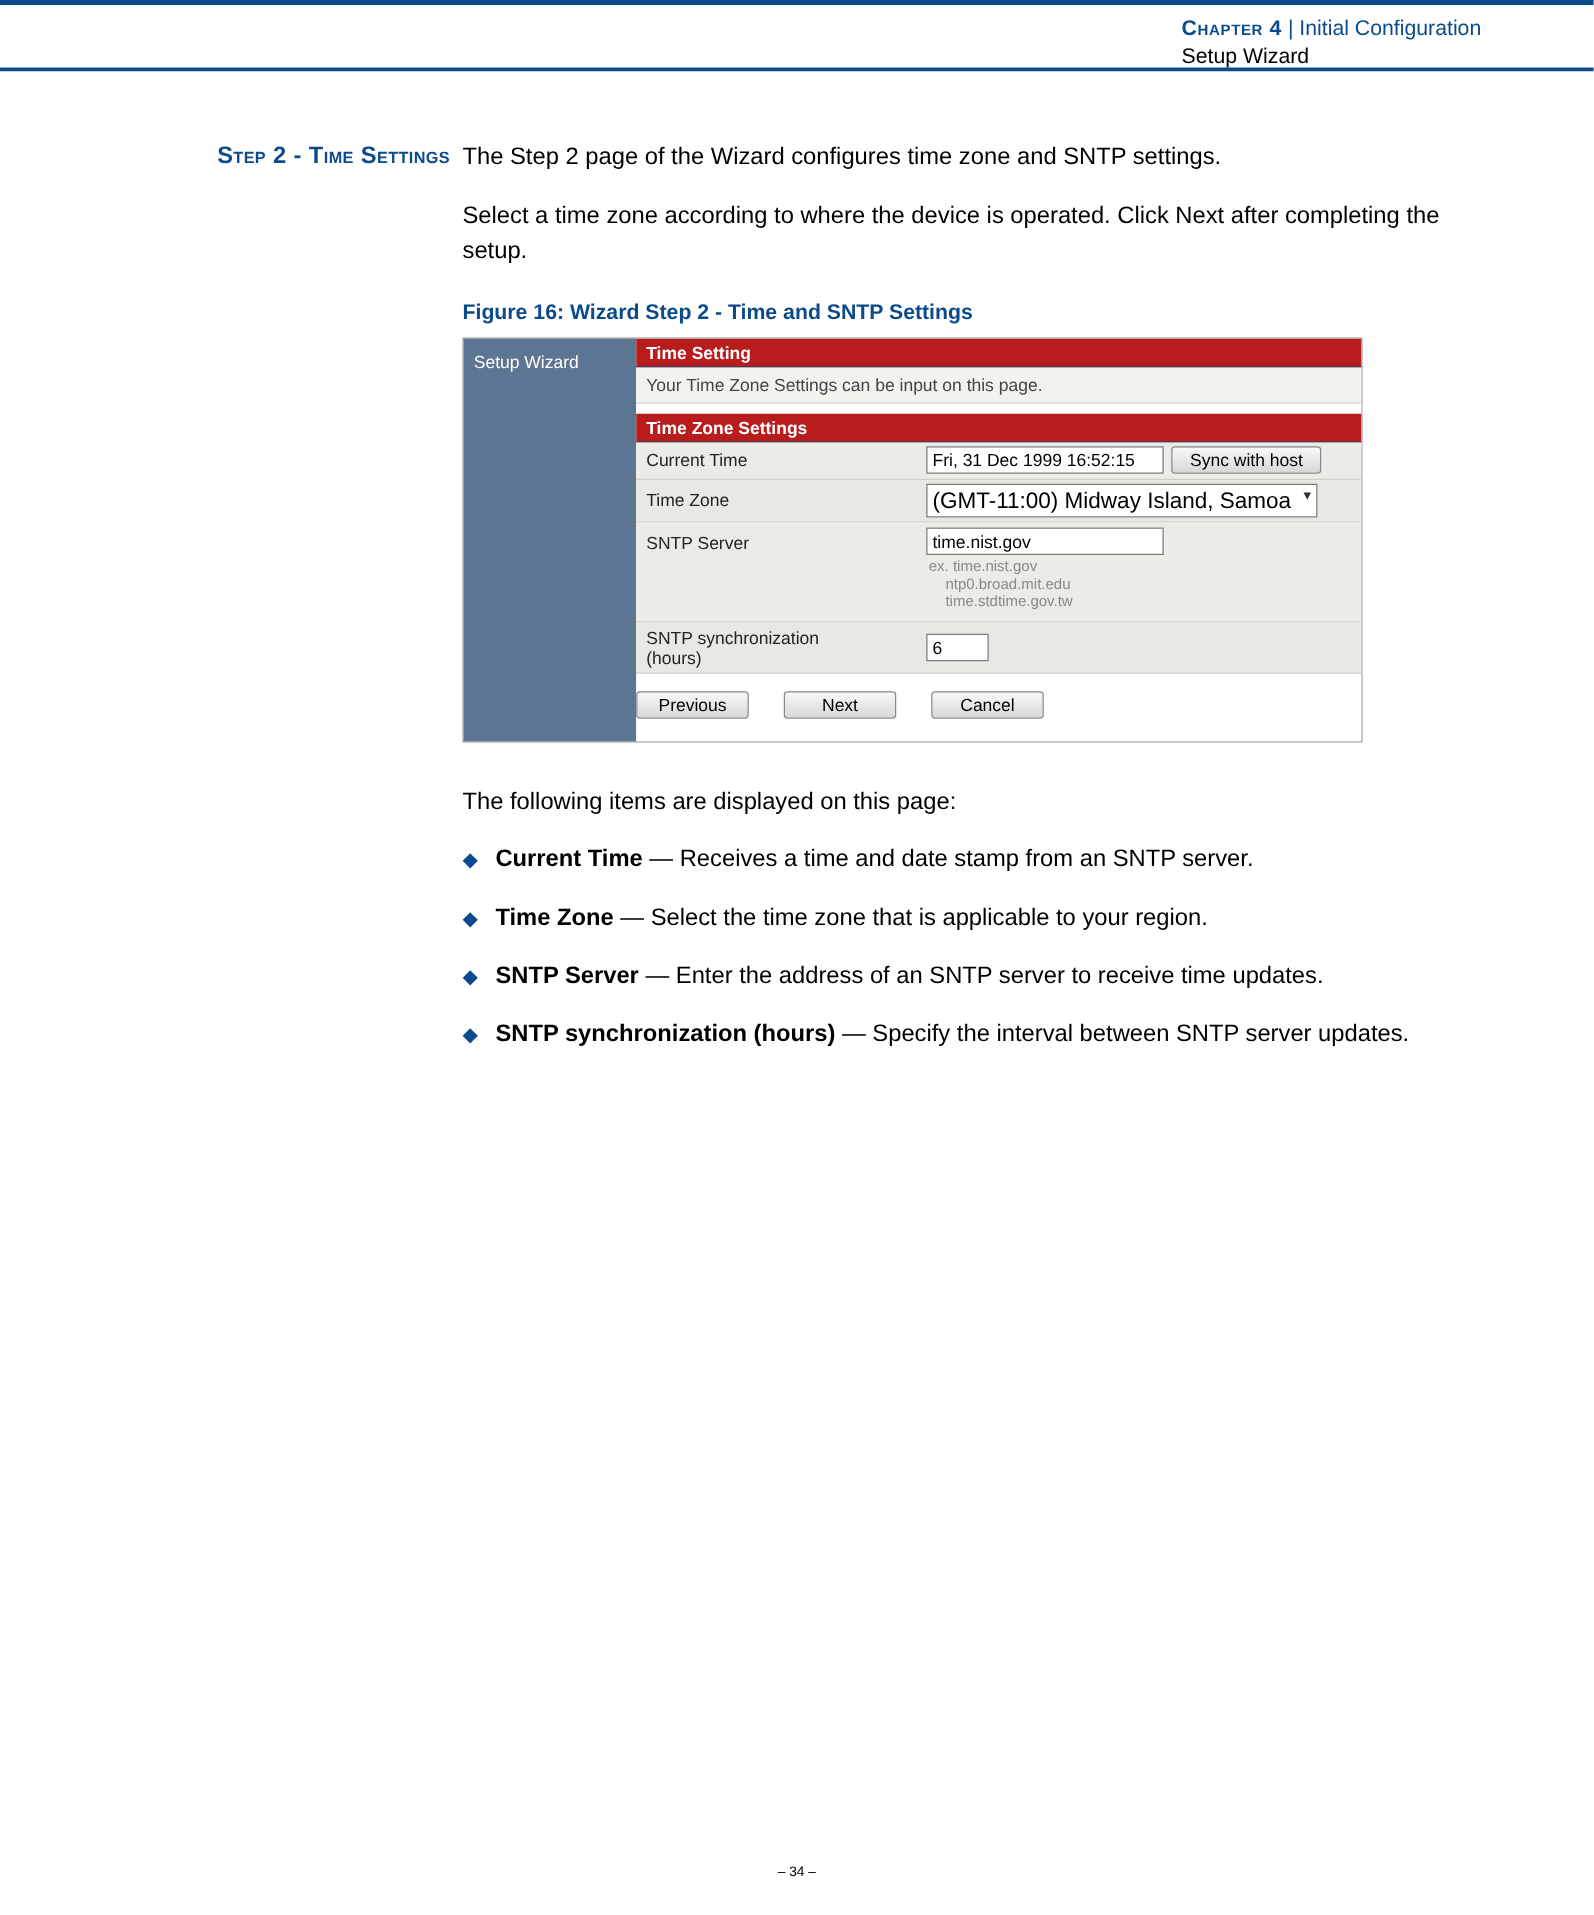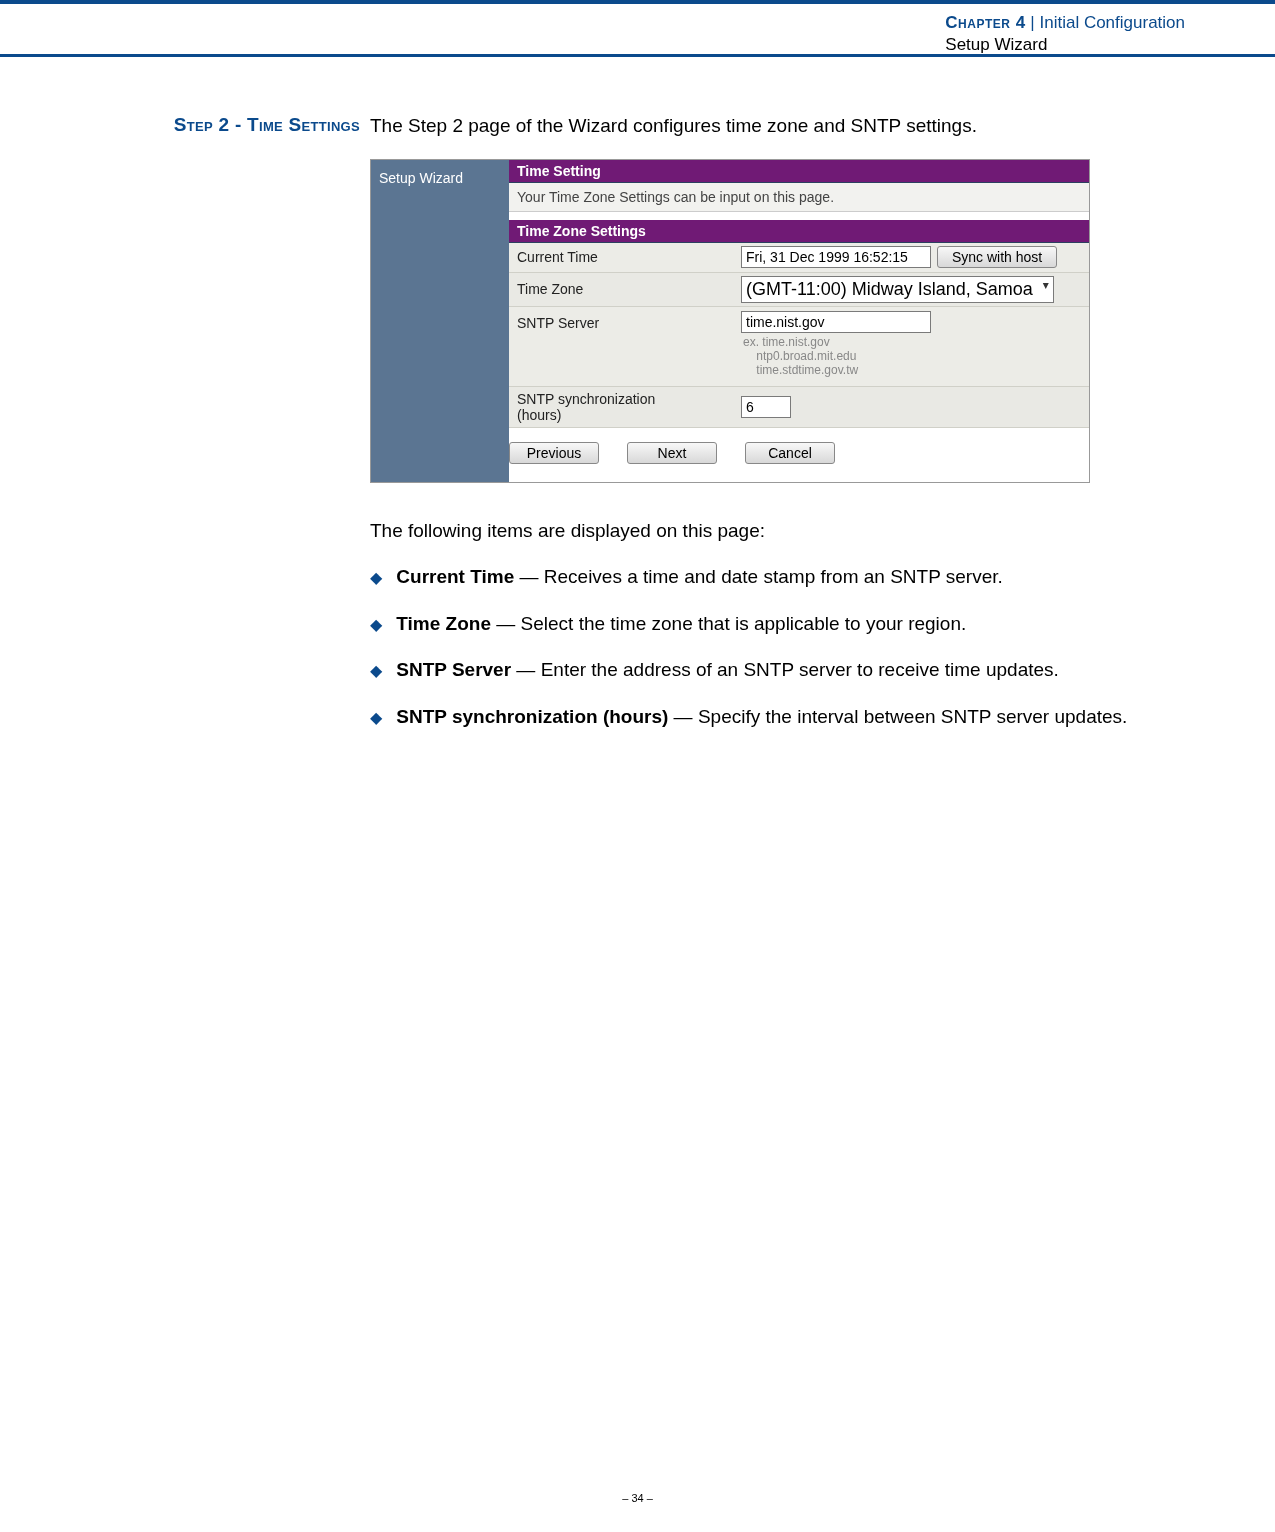--- a/index.html
+++ b/index.html
@@ -87,21 +87,21 @@
     background: #5b7592;
     color: #fff;
     padding: 10px 8px;
     font-size: 14px;
   }
   .fig-main {
     flex: 1;
     background: #fff;
   }
   .panel-head {
-    background: #701a75;
+    background: #b91c1c;
     color: #fff;
     font-weight: bold;
     padding: 3px 8px;
     font-size: 14px;
     border-bottom: 1px solid #2c4060;
   }
   .panel-sub {
     background: #f2f2ef;
     color: #444;
     padding: 6px 8px;
@@ -216,21 +216,23 @@
     <span class="chapter-label">Chapter 4</span><span class="chapter-sep">  |  </span><span class="chapter-title">Initial Configuration</span><br>
     <span class="chapter-sub">Setup Wizard</span>
   </div>
 </div>
 <div class="topbar-line"></div>
 
 <div class="section-label">Step 2 - Time Settings</div>
 
 <div class="content">
   <p class="para">The Step 2 page of the Wizard configures time zone and SNTP settings.</p>
-
+  <p class="para">Select a time zone according to where the device is operated. Click Next after completing the setup.</p>
+
+  <div class="fig-caption">Figure 16:  Wizard Step 2 - Time and SNTP Settings</div>
 
   <div class="figbox">
     <div class="figbox-inner">
       <div class="fig-side">
         <span>Setup Wizard</span>
       </div>
       <div class="fig-main">
         <div class="panel-head">Time Setting</div>
         <div class="panel-sub">Your Time Zone Settings can be input on this page.</div>
         <div style="height:8px;background:#fff;"></div>

